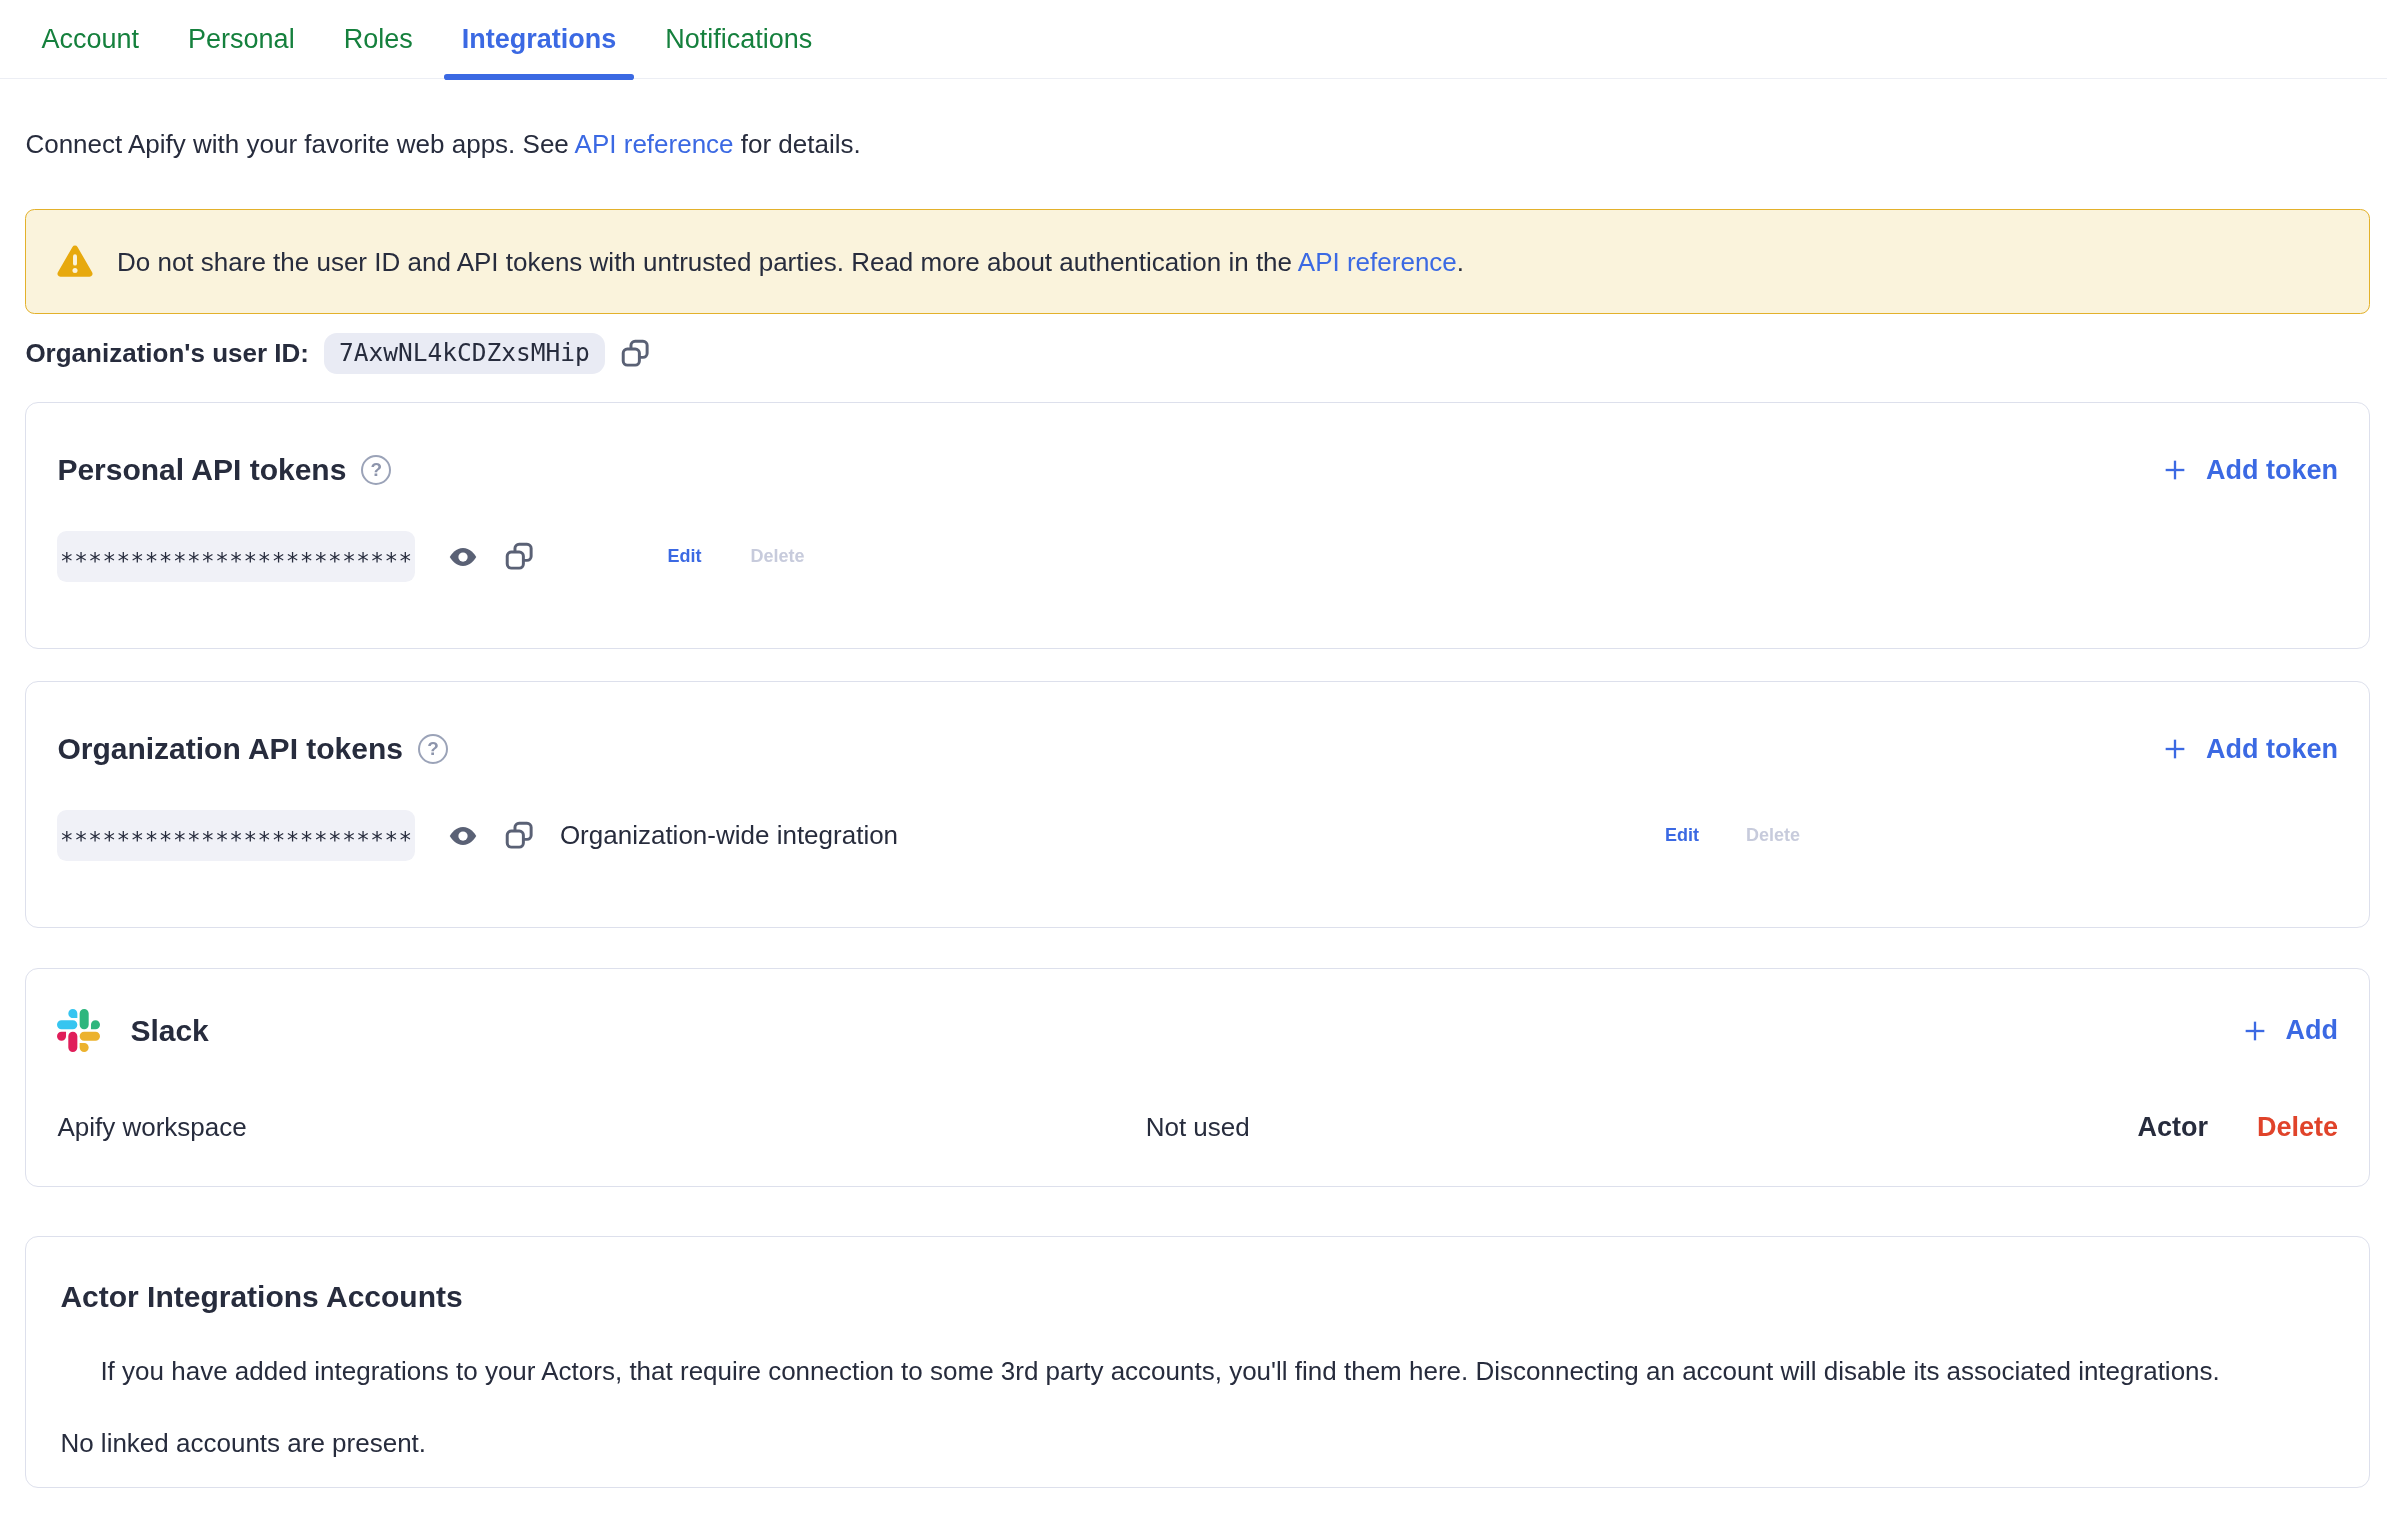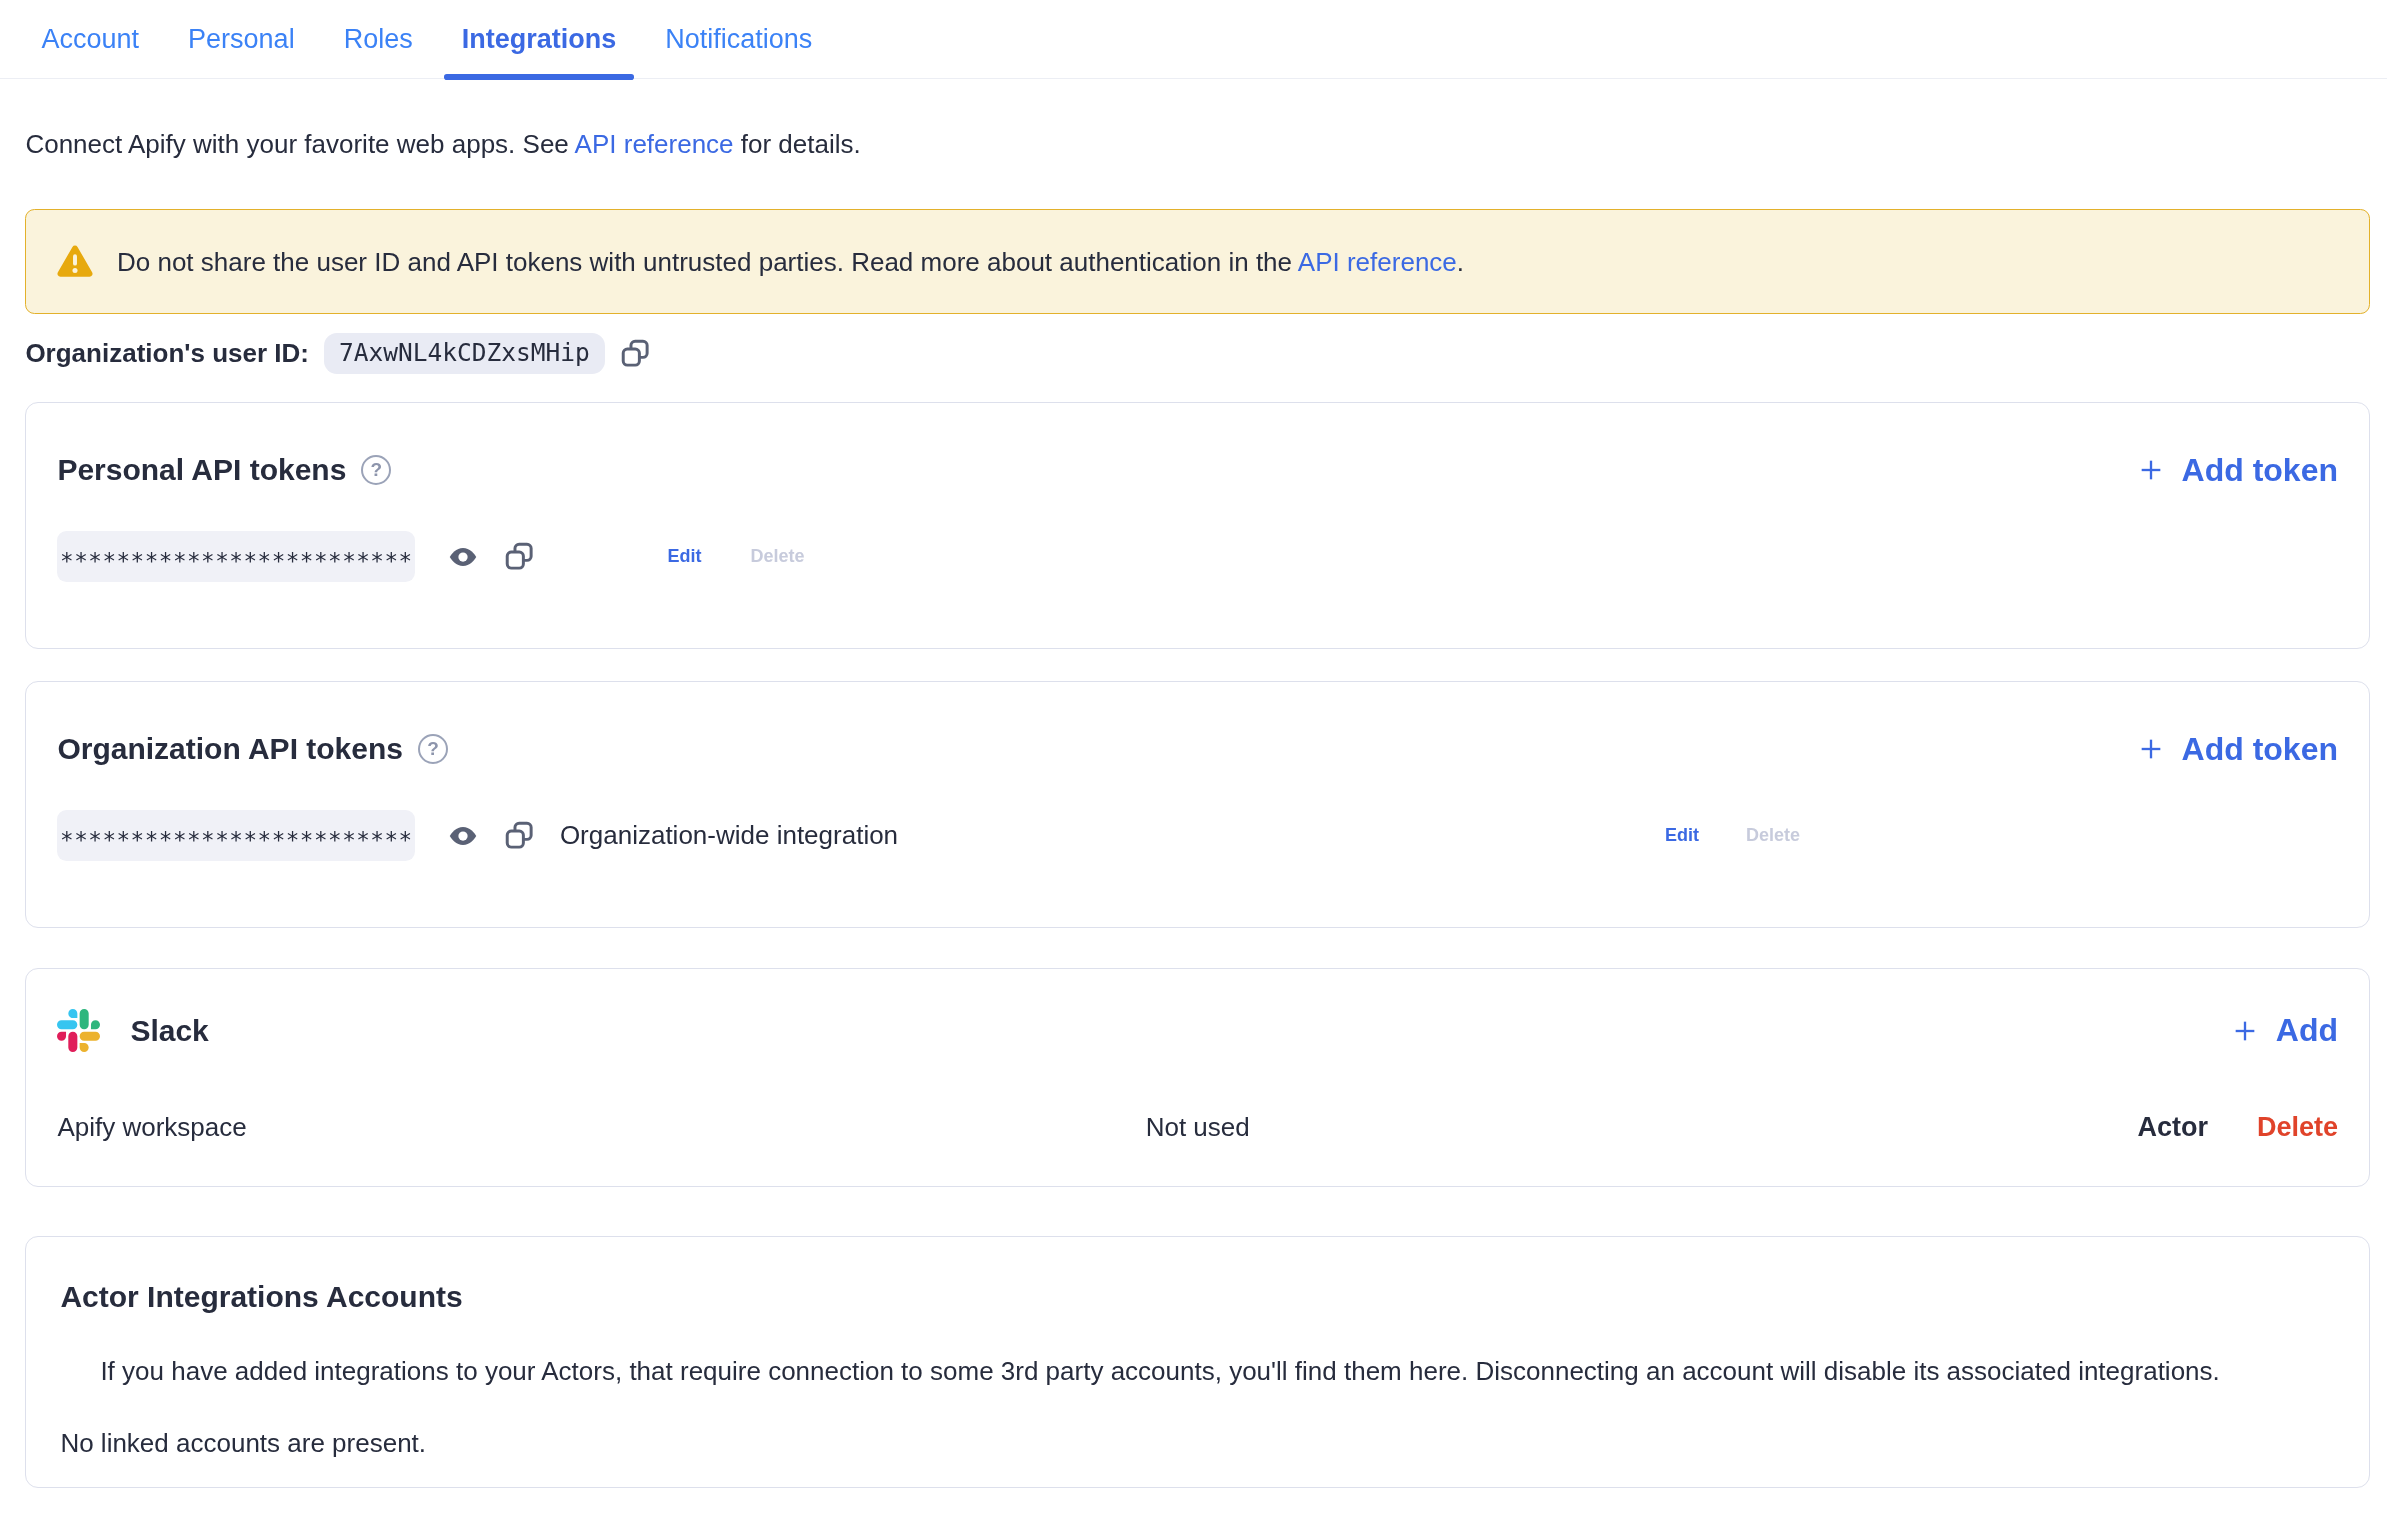--- a/index.html
+++ b/index.html
@@ -13,21 +13,21 @@
 
   
   .tabbar {
     display: flex; align-items: stretch;
     height: 79px; padding-left: 23.5px; gap: 13px;
     border-bottom: 1.9px solid #eceef4;
   }
   .tab {
     display: flex; align-items: center;
     padding: 0 18px; font-size: 27px; font-weight: 500;
-    color: #3b82f6; position: relative; cursor: pointer; white-space: nowrap;
+    color: #15803d; position: relative; cursor: pointer; white-space: nowrap;
   }
   .tab.active { color: #3b69e3; font-weight: 600; }
   .tab.active::after {
     content: ""; position: absolute; left: 0; right: 0; bottom: -1.9px;
     height: 5.6px; background: #3b69e3; border-radius: 2.8px;
   }
 
   .page { padding: 0 18px 0 25.4px; }
 
   
@@ -67,21 +67,21 @@
     display: flex; align-items: center; gap: 15px;
   }
   .help {
     width: 30px; height: 30px; border-radius: 50%;
     border: 2.4px solid #9ba3b8; color: #8d95ac;
     font-size: 19px; font-weight: 700;
     display: inline-flex; align-items: center; justify-content: center;
   }
   .add-link {
     display: flex; align-items: center; gap: 17px;
-    color: #3b69e3; font-size: 32px; font-weight: 600; cursor: pointer; white-space: nowrap;
+    color: #3b69e3; font-size: 27px; font-weight: 600; cursor: pointer; white-space: nowrap;
   }
 
   
   .token-row { margin-top: 41px; display: flex; align-items: center; }
   .token-chip {
     width: 358px; height: 51px; background: #f0f1f7; border-radius: 9.4px;
     display: flex; align-items: center; justify-content: center;
     font-family: "DejaVu Sans Mono", monospace; font-size: 22.6px;
     letter-spacing: 0.5px; padding-top: 8.5px; overflow: hidden; white-space: nowrap;
   }

